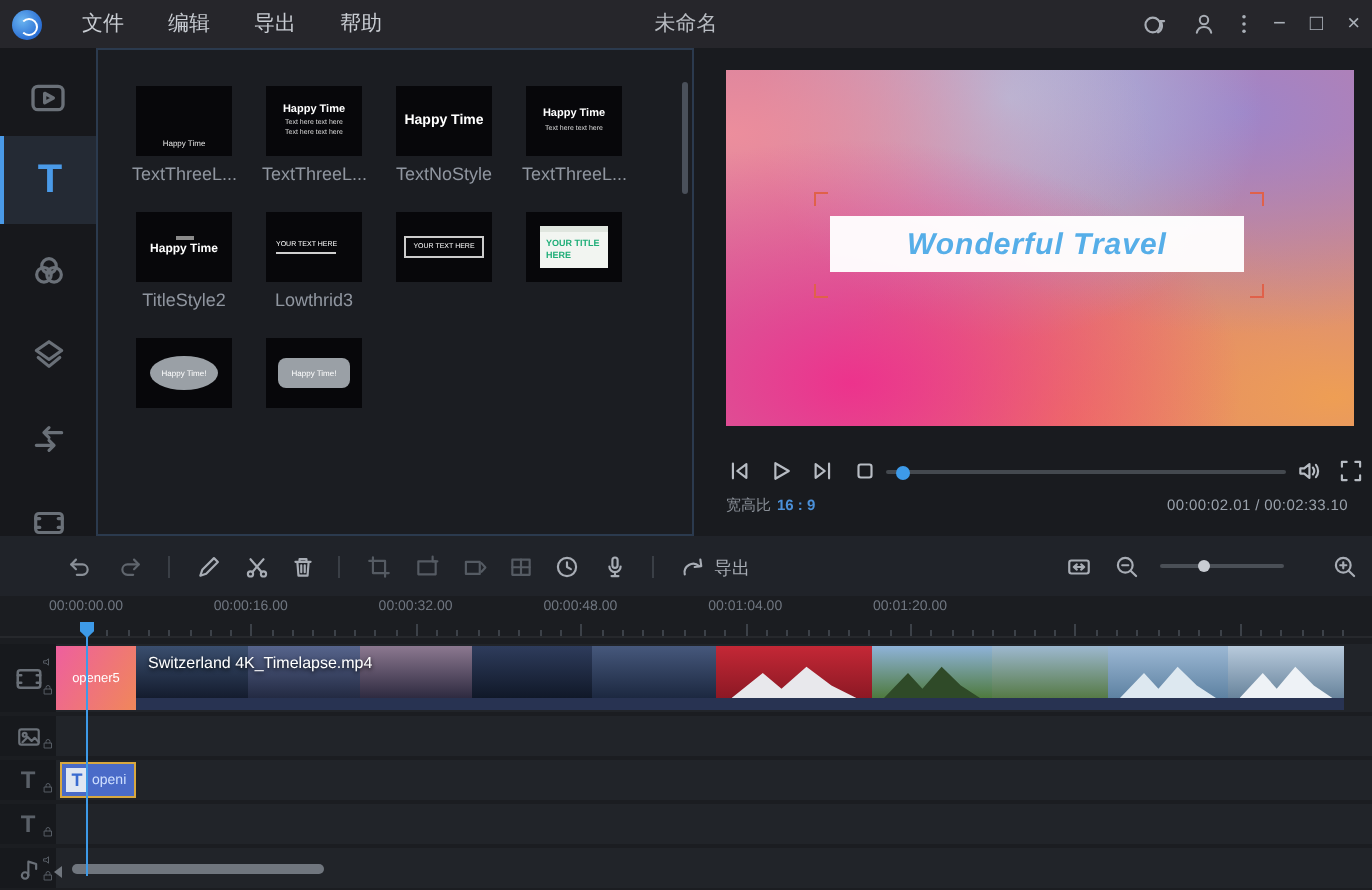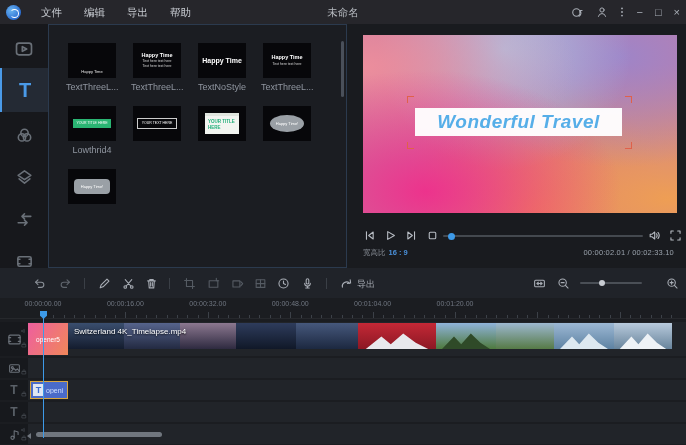--- a/index.html
+++ b/index.html
@@ -81,21 +81,21 @@
       background:
         radial-gradient(at 20% 88%, rgba(238,47,140,.95) 0%, rgba(238,47,140,0) 55%),
         radial-gradient(at 0% 18%, rgba(240,144,156,.9) 0%, rgba(240,144,156,0) 48%),
         radial-gradient(at 45% 8%, rgba(168,196,232,.95) 0%, rgba(168,196,232,0) 52%),
         radial-gradient(at 82% 12%, rgba(154,134,204,.9) 0%, rgba(154,134,204,0) 50%),
         radial-gradient(at 97% 92%, rgba(240,160,80,.95) 0%, rgba(240,160,80,0) 58%),
         radial-gradient(at 55% 100%, rgba(240,122,80,.9) 0%, rgba(240,122,80,0) 55%),
         #c87aa0;}
   .banner{position:absolute;left:52px;top:73px;width:207px;height:28px;background:rgba(255,255,255,.96);
       display:flex;align-items:center;justify-content:center;}
-  .banner-text{font-size:19px;font-weight:bold;font-style:italic;color:#56aee8;letter-spacing:.5px;}
+  .banner-text{font-size:15px;font-weight:bold;font-style:italic;color:#56aee8;letter-spacing:.5px;}
   .handle{position:absolute;width:6px;height:6px;}
   .handle.tl{left:44px;top:61px;border-left:1.6px solid #e0614a;border-top:1.6px solid #e0614a;}
   .handle.tr{left:262px;top:61px;border-right:1.6px solid #e0614a;border-top:1.6px solid #e0614a;}
   .handle.bl{left:44px;top:107px;border-left:1.6px solid #e0614a;border-bottom:1.6px solid #e0614a;}
   .handle.br{left:262px;top:107px;border-right:1.6px solid #e0614a;border-bottom:1.6px solid #e0614a;}
   .transport{position:absolute;left:0;top:204px;width:339px;height:16px;}
   .tbtn{position:absolute;top:1px;}
   .seek-track{position:absolute;left:96px;top:7px;width:200px;height:2px;background:#44494f;border-radius:1px;}
   .seek-dot{position:absolute;left:5px;top:-2.5px;width:7px;height:7px;border-radius:50%;background:#3d9ae8;}
   .info-row{position:absolute;left:0;top:224px;width:339px;height:14px;font-size:7.5px;}
@@ -124,21 +124,21 @@
   .t-video{top:24px;height:34px;}
   .t-pip{top:60px;height:20px;}
   .t-text1{top:82px;height:20px;}
   .t-text2{top:104px;height:20px;}
   .t-music{top:126px;height:20px;}
   .hdr-T{font-size:12px;font-weight:bold;color:#5a6068;line-height:1;}
   .mini{position:absolute;right:1px;}
   .clip-opener{position:absolute;left:0;top:1px;width:40px;height:32px;
       background:linear-gradient(120deg,#ee5f9e,#f0875a);display:flex;align-items:center;justify-content:center;}
   .clip-opener span{color:#fff;font-size:6.5px;}
-  .clip-video{position:absolute;left:40px;top:1px;width:604px;height:32px;display:flex;flex-direction:row;}
+  .clip-video{position:absolute;left:40px;top:1px;width:604px;height:32px;display:flex;flex-direction:column;}
   .seg-row{display:flex;height:26px;}
   .seg{height:26px;position:relative;overflow:hidden;}
   .seg .peak{position:absolute;left:10%;bottom:0;width:80%;height:60%;
       clip-path:polygon(0 100%,25% 20%,40% 70%,60% 0,80% 60%,100% 100%);}
   .clip-audio{height:6px;background:#283352;}
   .clip-filename{position:absolute;left:6px;top:4px;color:#fff;font-size:8px;white-space:nowrap;
       text-shadow:0 1px 2px rgba(0,0,0,.9);}
   .clip-text{position:absolute;left:2px;top:1px;width:38px;height:18px;background:#4a6bc8;
       border:1px solid #d8a840;box-sizing:border-box;display:flex;align-items:center;overflow:hidden;}
   .clip-text .tbox{width:11px;height:12px;background:#dfe6f2;color:#3a6bd0;font-size:9px;font-weight:bold;
@@ -247,24 +247,30 @@
         <div class="tpl-label">TextNoStyle</div>
       </div>
       <div class="tpl-cell">
         <div class="thumb tpl-two-lines">
           <div class="t-main">Happy Time</div>
           <div class="t-sub">Text here text here</div>
         </div>
         <div class="tpl-label">TextThreeL...</div>
       </div>
       <div class="tpl-cell">
-        <div class="thumb tpl-lowthird-green">
-          <div class="t-main">YOUR TITLE HERE</div>
-        </div>
-        <div class="tpl-label">Lowthrid4</div>
+        <div class="thumb tpl-title-center">
+          <div class="t-main">Happy Time</div>
+        </div>
+        <div class="tpl-label">TitleStyle2</div>
+      </div>
+      <div class="tpl-cell">
+        <div class="thumb tpl-lowthird-left">
+          <div class="t-main">YOUR TEXT HERE</div>
+        </div>
+        <div class="tpl-label">Lowthrid3</div>
       </div>
       <div class="tpl-cell">
         <div class="thumb tpl-box-outline">
           <div class="t-main">YOUR TEXT HERE</div>
         </div>
         <div class="tpl-label"></div>
       </div>
       <div class="tpl-cell">
         <div class="thumb tpl-card-teal">
           <div class="t-main">YOUR TITLE HERE</div>

